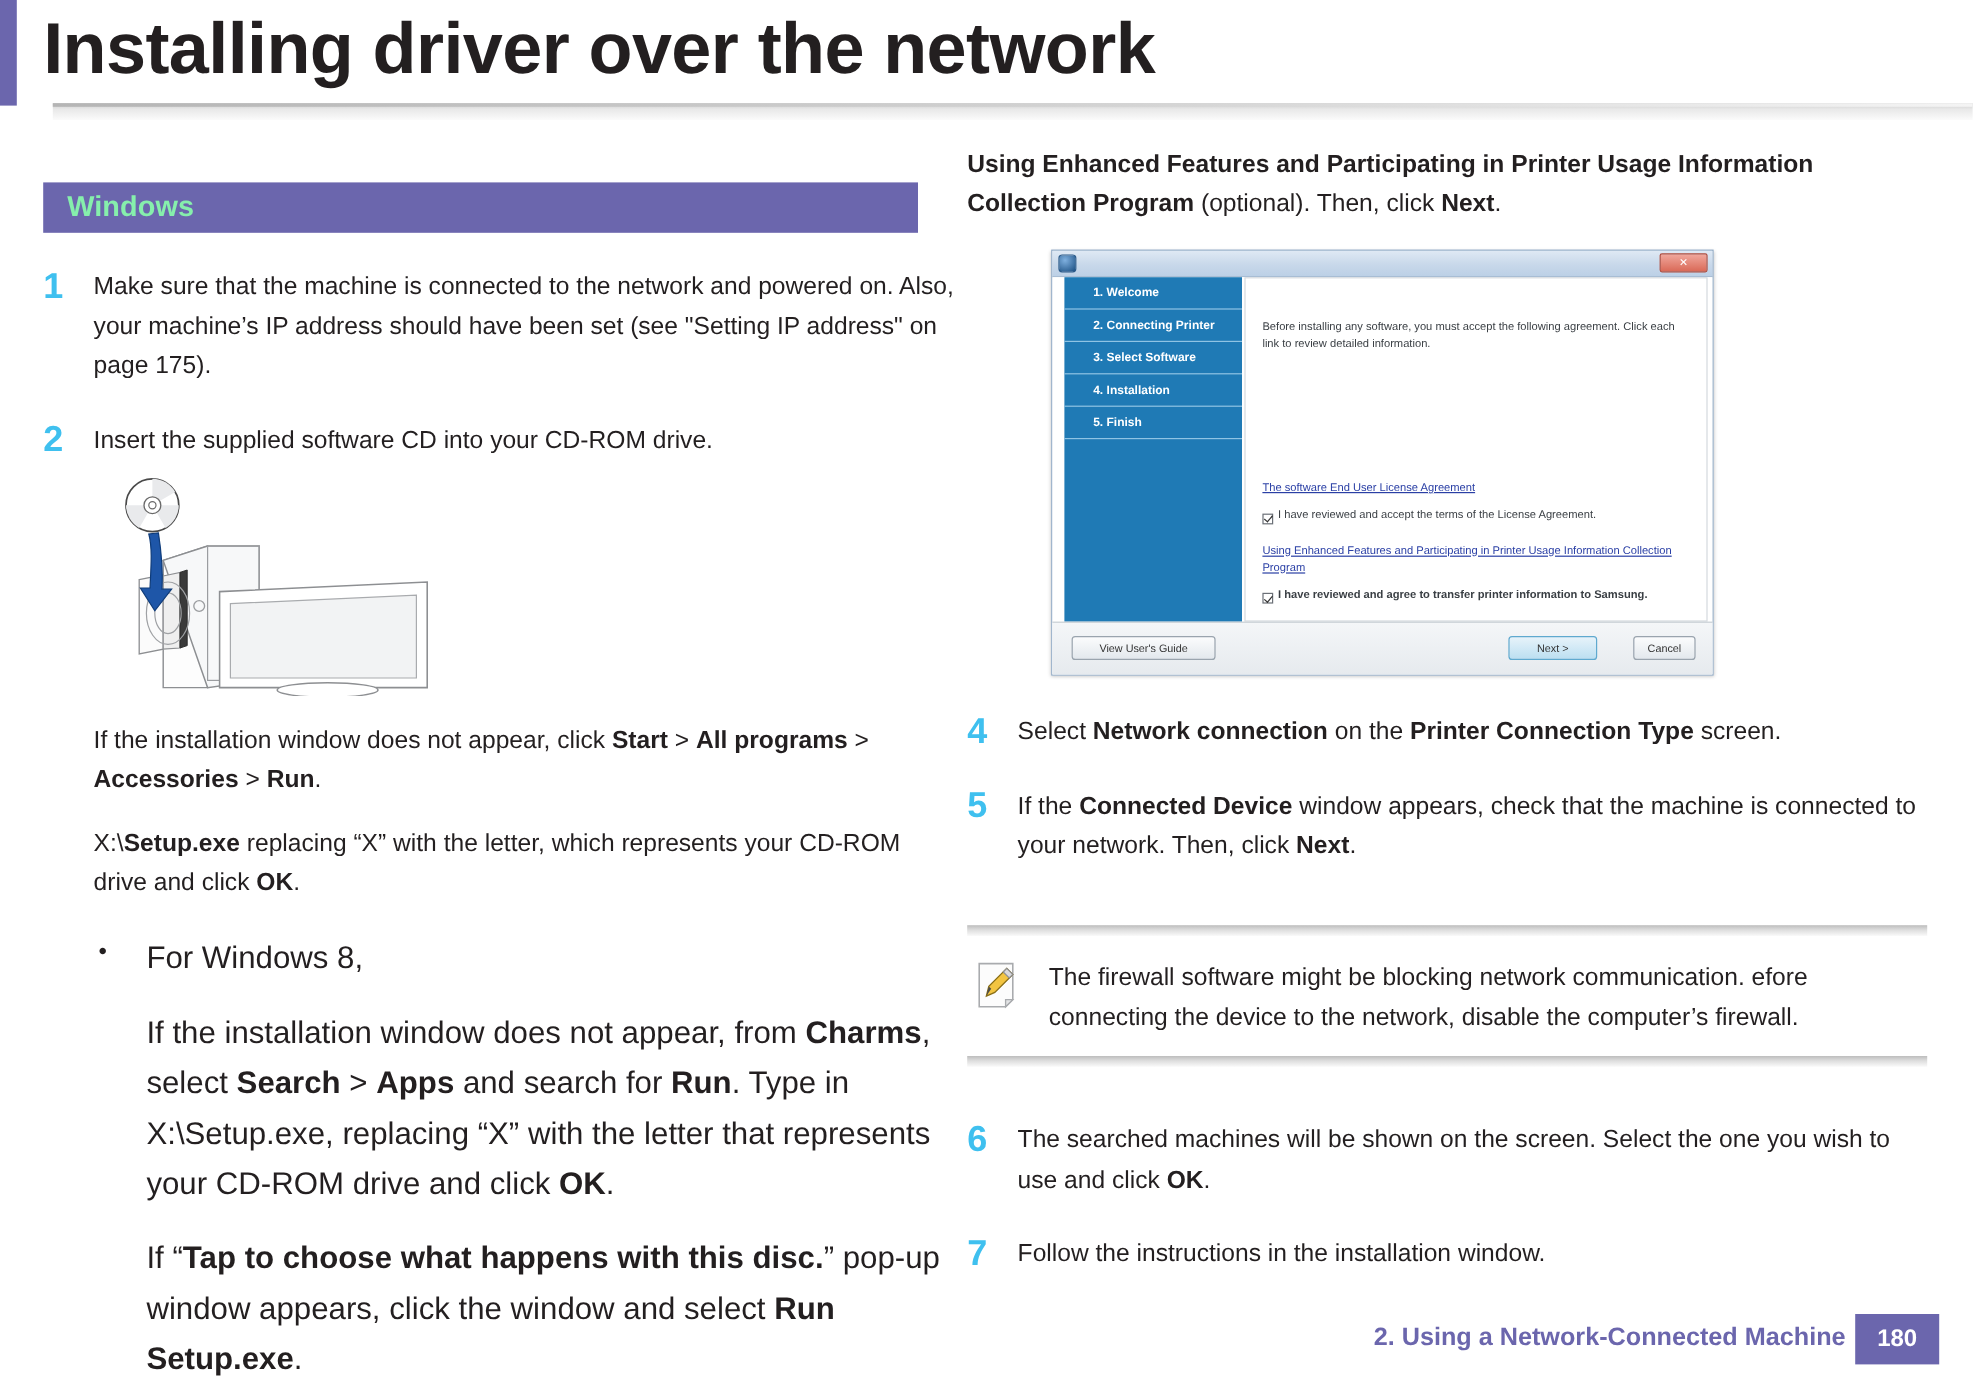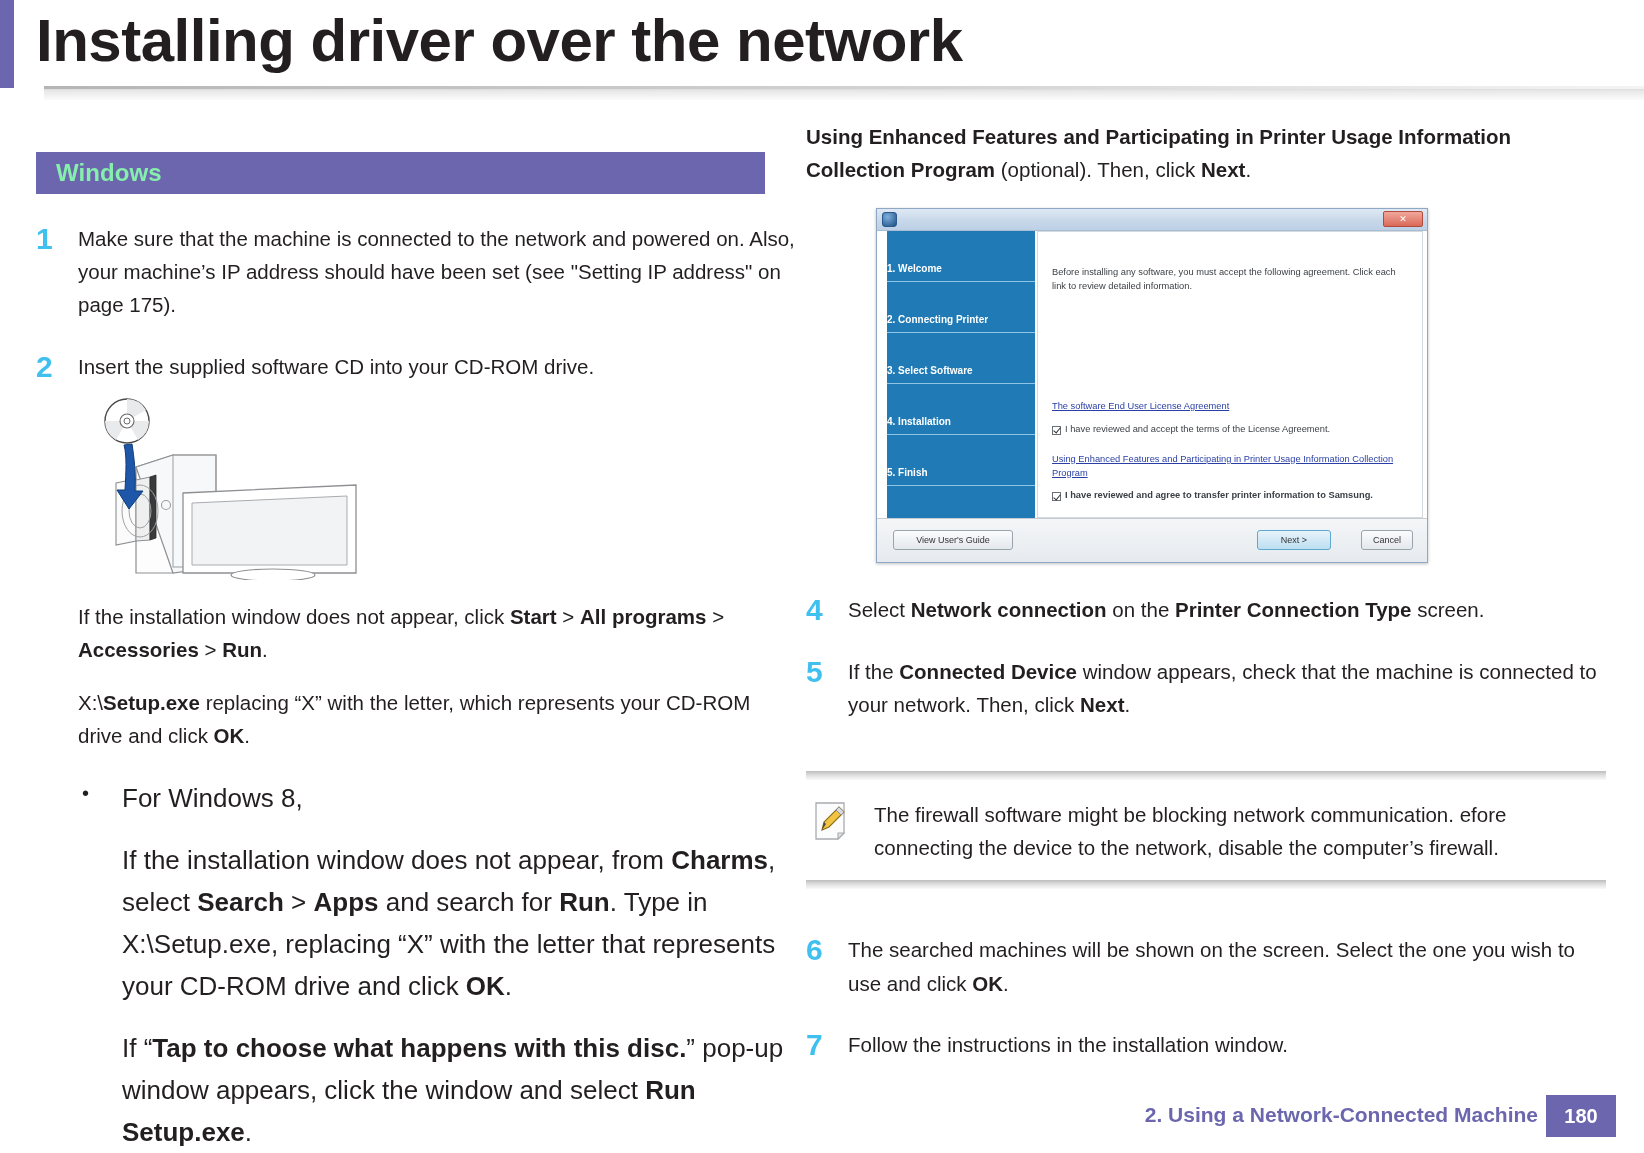--- a/index.html
+++ b/index.html
@@ -229,25 +229,24 @@
     left: 10px; top: 0;
     width: 148px;
     bottom: 44px;
     background: #1f7ab5;
   }
   .win-sidebar-item {
     height: 26px;
     color: #ffffff;
     font-size: 10px;
     font-weight: bold;
-    padding-left: 0;
+    padding-left: 24px;
     display: flex;
     align-items: center;
     border-bottom: 1px solid #8fc4e4;
-    margin-top: 24px;
   }
   .win-content {
     position: absolute;
     left: 160px; top: 0;
     right: 4px;
     bottom: 44px;
     background: #ffffff;
     border: 1px solid #d4d9de;
     box-sizing: border-box;
     padding: 34px 14px 8px 14px;
@@ -264,21 +263,21 @@
   }
   .win-link {
     color: #2a3fa5;
     text-decoration: underline;
     font-size: 9.3px;
     display: block;
     margin-bottom: 9px;
   }
   .win-check-row {
     display: flex;
-    align-items: center;
+    align-items: flex-end;
     margin-bottom: 16px;
     font-size: 9.3px;
     color: #3a3f44;
   }
   .win-checkbox {
     flex: 0 0 9px;
     width: 9px; height: 9px;
     border: 1px solid #6b7077;
     margin-right: 4px;
     margin-top: 1px;

